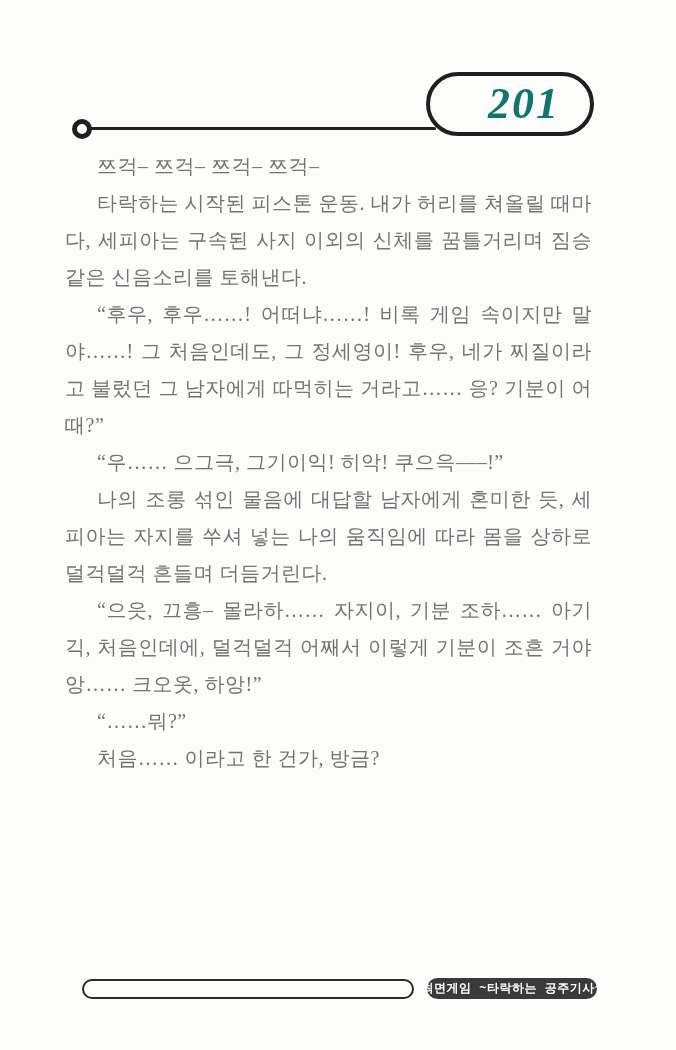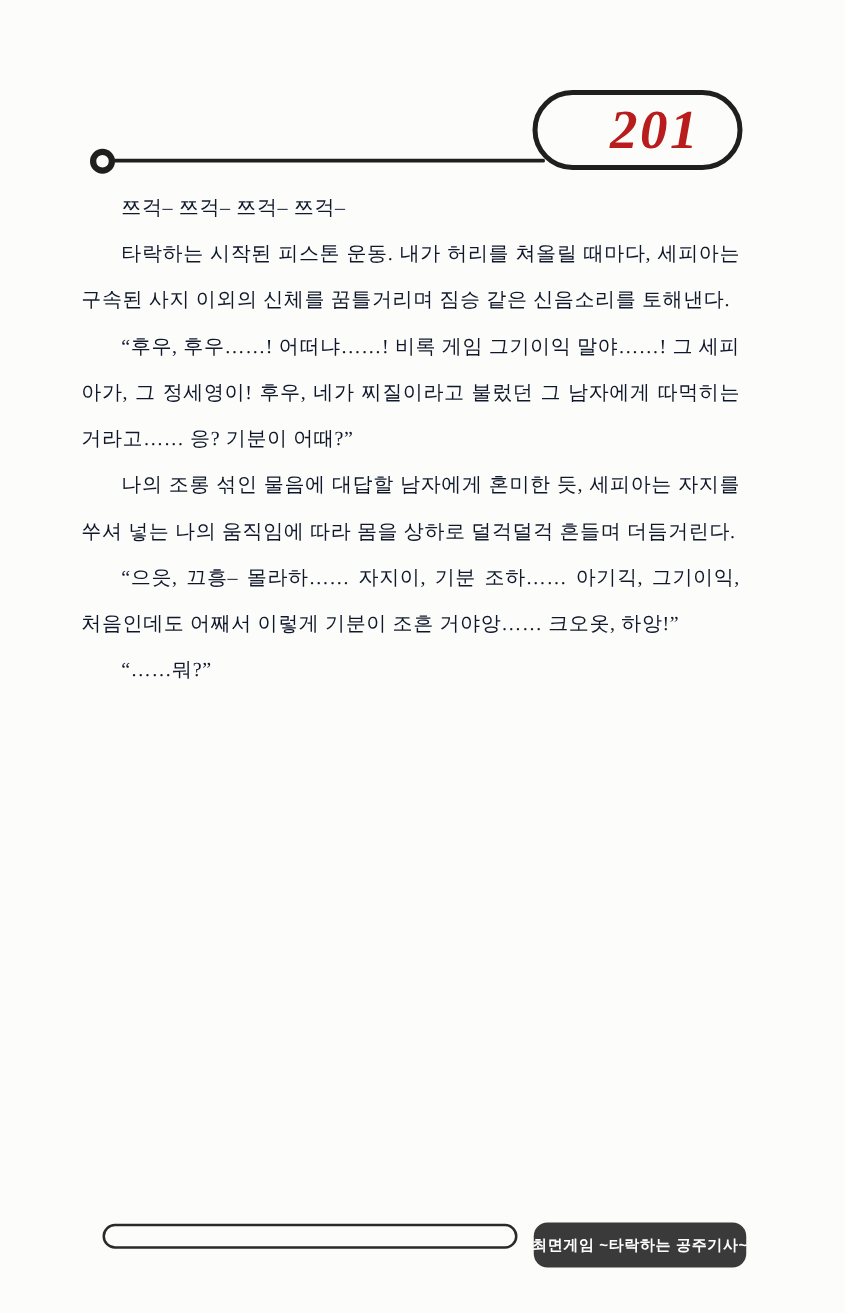--- a/index.html
+++ b/index.html
@@ -47,34 +47,34 @@
     background: var(--paper, #fcfcfa);
     display: flex;
     align-items: center;
     justify-content: center;
   }
   .page-number {
     font-size: 44px;
     font-weight: bold;
     font-style: italic;
     letter-spacing: 2px;
-    color: #b91c1c;
+    color: #0f766e;
     transform: translateY(-1px);
     margin-left: 28px;
   }
 
   
   .body-text {
     position: absolute;
     left: 65px;
     top: 148px;
     width: 527px;
-    font-size: 16px;
+    font-size: 20px;
     line-height: 37px;
-    color: #0f172a;
+    color: #737373;
     text-align: justify;
     letter-spacing: 0.5px;
   }
   .body-text p {
     margin: 0;
     text-indent: 32px;
   }
 
   
   .footer-rule-pill {
@@ -85,46 +85,48 @@
     height: 16px;
     border: 2px solid #2a2a2a;
     border-radius: 10px;
     background: var(--paper, #fcfcfa);
   }
   .book-title-badge {
     position: absolute;
     left: 427px;
     top: 978px;
     width: 170px;
-    height: 36px;
+    height: 21px;
     background: var(--badge-bg, #3a3a3a);
     border-radius: 11px;
     display: flex;
     align-items: center;
     justify-content: center;
-    font-family: Liberation Sans, sans-serif;
+    font-family: Liberation Mono, monospace;
     font-size: 12px;
     font-weight: bold;
     color: var(--badge-text, #ffffff);
     letter-spacing: 0.5px;
     white-space: nowrap;
   }
 </style>
 </head>
 <body style="--ink: #1f1f1f; --paper: #fcfcfa; --badge-bg: #3a3a3a; --badge-text: #ffffff;">
 
 <span class="header-ring"></span>
 <div class="header-rule"></div>
 <div class="page-number-badge">
   <span class="page-number">201</span>
 </div>
 
 <div class="body-text">
     <p>쯔걱– 쯔걱– 쯔걱– 쯔걱–</p>
     <p>타락하는 시작된 피스톤 운동. 내가 허리를 쳐올릴 때마다, 세피아는 구속된 사지 이외의 신체를 꿈틀거리며 짐승 같은 신음소리를 토해낸다.</p>
-    <p>“후우, 후우……! 어떠냐……! 비록 게임 그기이익 말야……! 그 세피아가, 그 정세영이! 후우, 네가 찌질이라고 불렀던 그 남자에게 따먹히는 거라고…… 응? 기분이 어때?”</p>
+    <p>“후우, 후우……! 어떠냐……! 비록 게임 속이지만 말야……! 그 처음인데도, 그 정세영이! 후우, 네가 찌질이라고 불렀던 그 남자에게 따먹히는 거라고…… 응? 기분이 어때?”</p>
+    <p>“우…… 으그극, 그기이익! 히악! 쿠으윽–––!”</p>
     <p>나의 조롱 섞인 물음에 대답할 남자에게 혼미한 듯, 세피아는 자지를 쑤셔 넣는 나의 움직임에 따라 몸을 상하로 덜걱덜걱 흔들며 더듬거린다.</p>
-    <p>“으읏, 끄흥– 몰라하…… 자지이, 기분 조하…… 아기긱, 그기이익, 처음인데도 어째서 이렇게 기분이 조흔 거야앙…… 크오옷, 하앙!”</p>
+    <p>“으읏, 끄흥– 몰라하…… 자지이, 기분 조하…… 아기긱, 처음인데에, 덜걱덜걱 어째서 이렇게 기분이 조흔 거야앙…… 크오옷, 하앙!”</p>
     <p>“……뭐?”</p>
+    <p>처음…… 이라고 한 건가, 방금?</p>
   </div>
 
 <div class="footer-rule-pill"></div>
 <div class="book-title-badge">최면게임 ~타락하는 공주기사~</div>
 
 </body></html>

